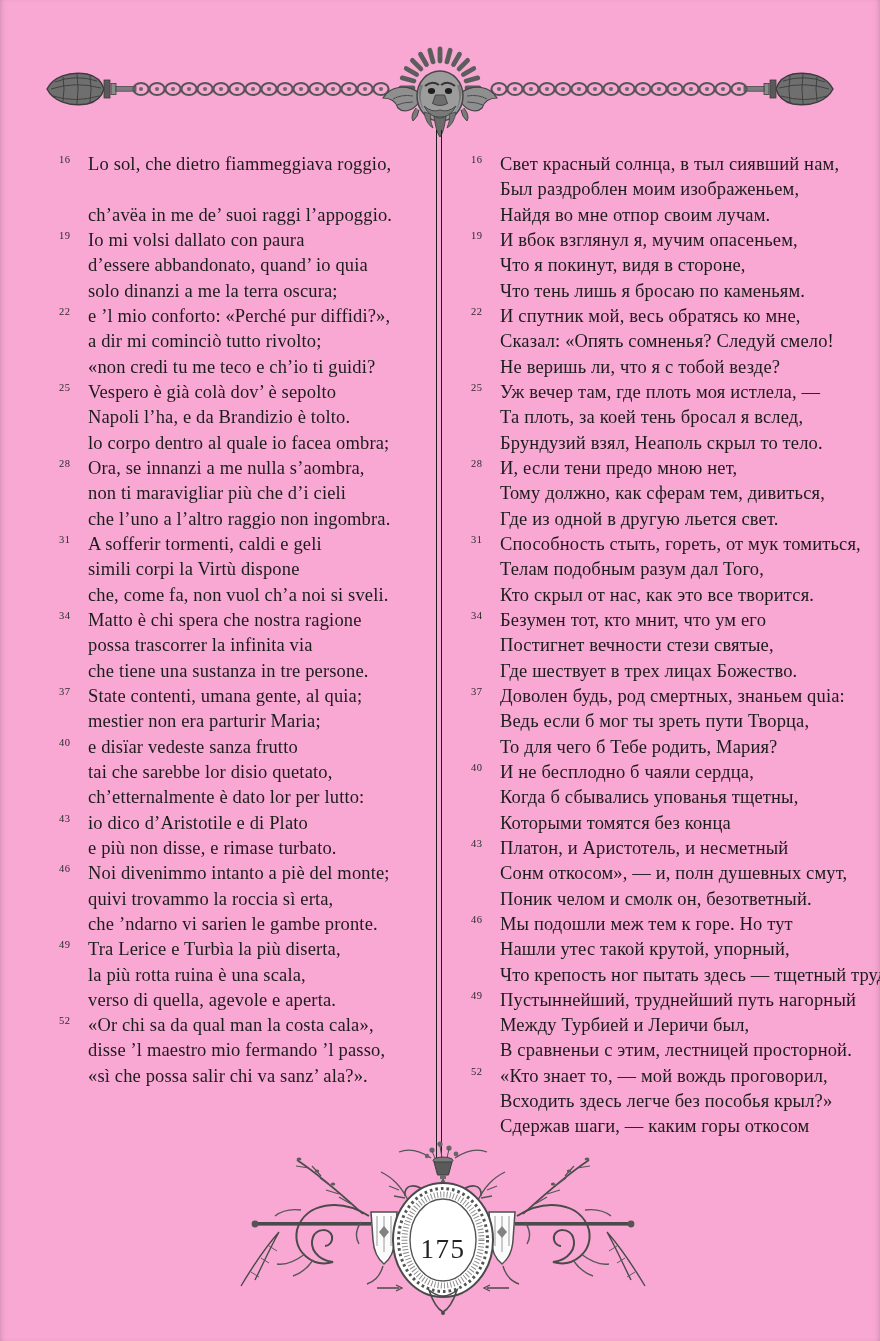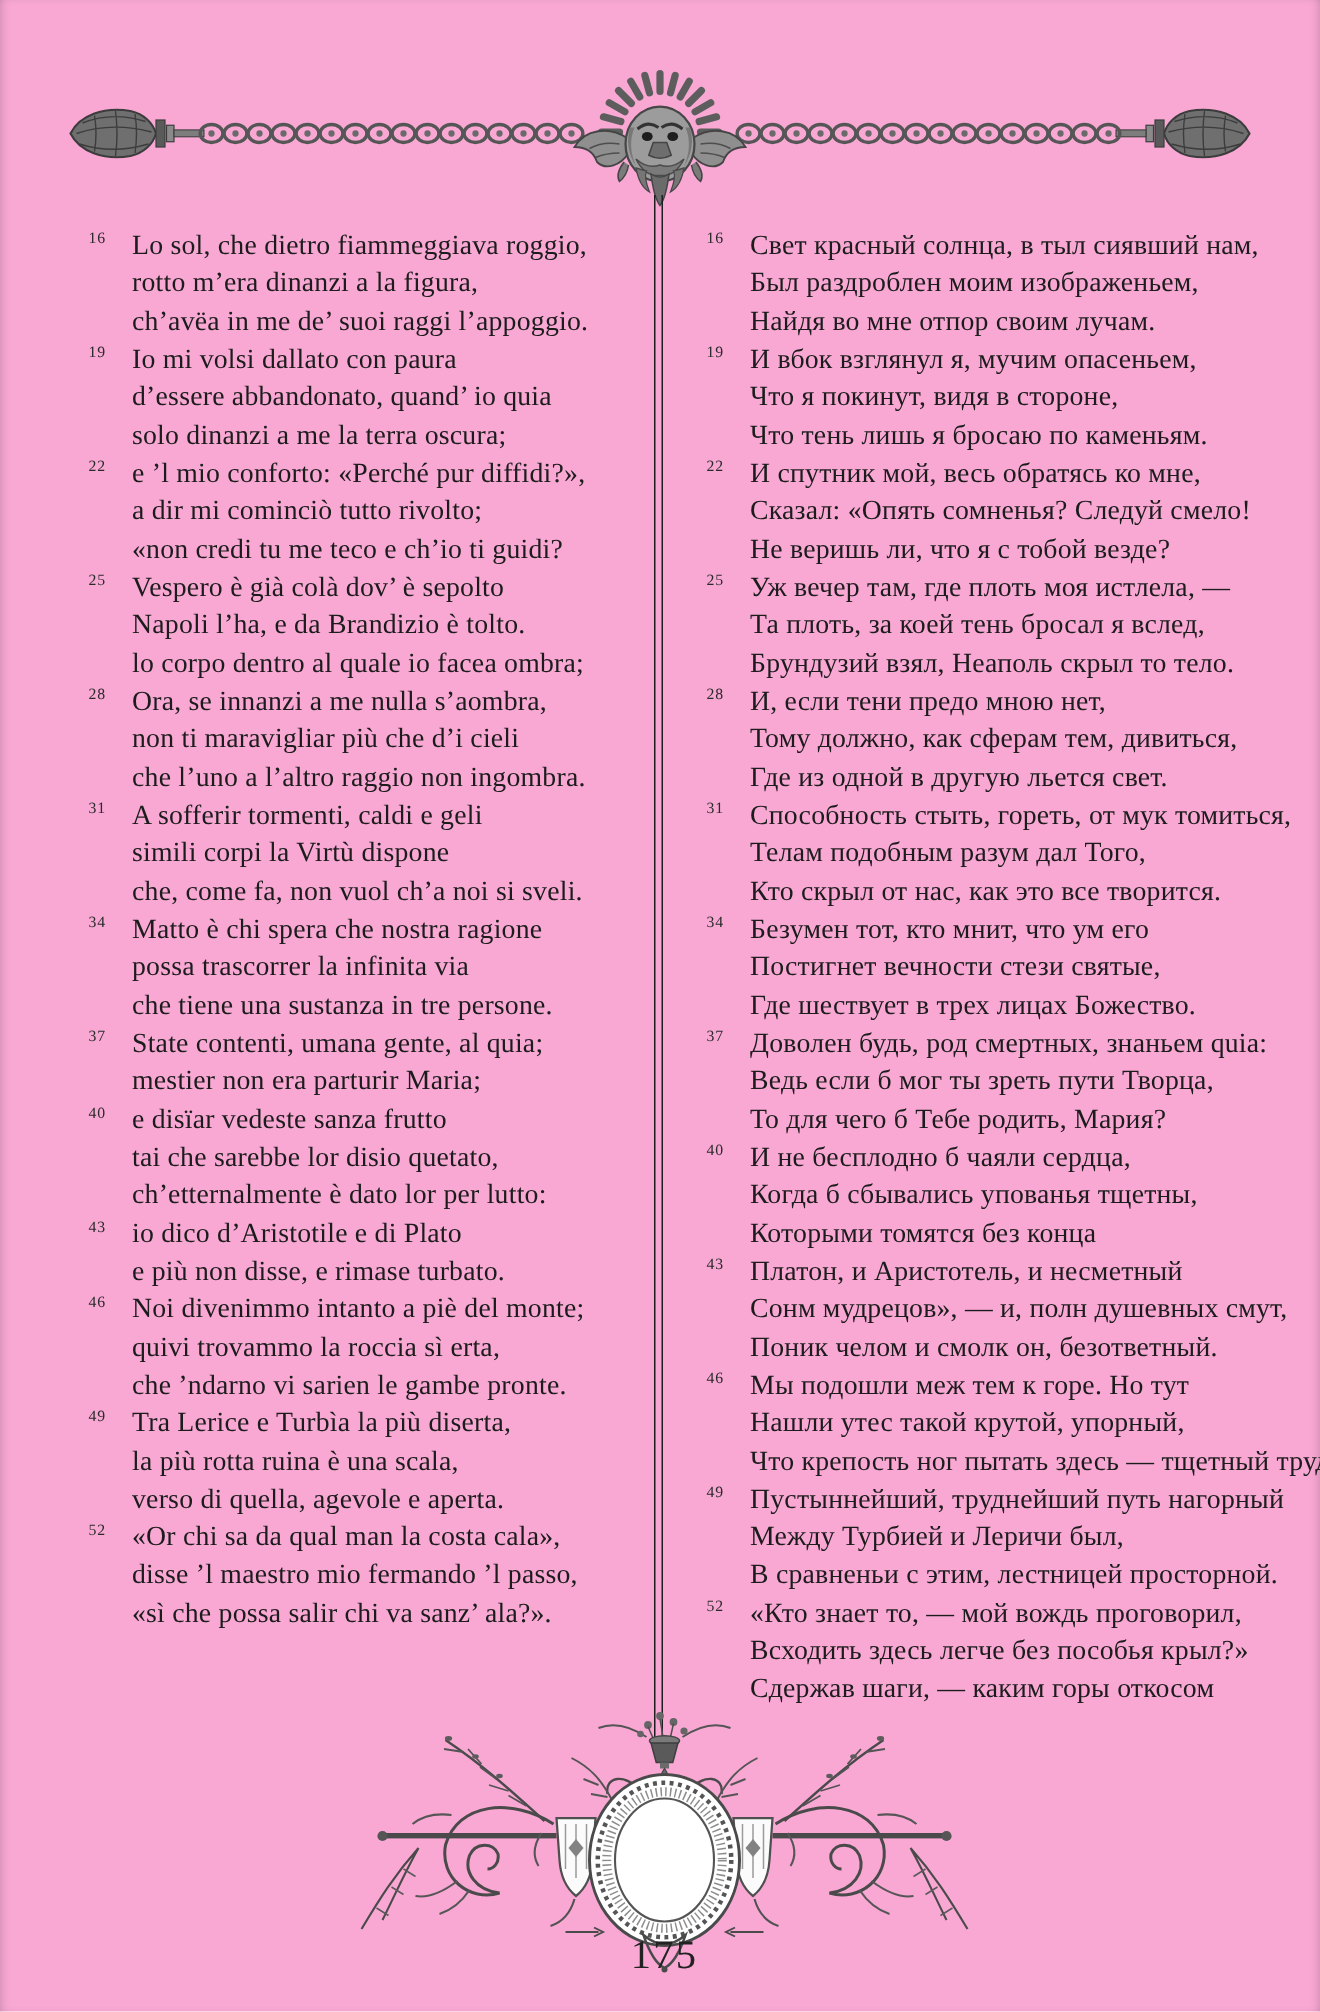--- a/index.html
+++ b/index.html
@@ -18,21 +18,21 @@
     border-left:1.8px solid #1d1d1d;border-right:1.8px solid #1d1d1d;
   }
   .col{position:absolute;top:152px;width:405px;}
   .col-left{left:50px;}
   .col-right{left:462px;}
   .verse-line{height:25.34px;display:flex;align-items:flex-start;white-space:nowrap;}
   .lnum{flex:0 0 38px;width:38px;font-size:10.5px;color:#2a2a2a;padding-top:2px;padding-left:9px;box-sizing:border-box;letter-spacing:.5px;}
   .vtext{font-size:18.5px;line-height:25.34px;letter-spacing:.15px;}
   .ftr{position:absolute;left:213px;top:1138px;width:460px;height:178px;}
   .page-number{
-    position:absolute;left:415px;top:1288px;width:56px;
+    position:absolute;left:415px;top:1234px;width:56px;
     text-align:center;font-size:27px;letter-spacing:1.5px;color:#222;
   }
   svg{display:block;}
 </style>
 </head>
 <body>
 
 <div class="page">
 
   <div class="hdr">
@@ -137,21 +137,20 @@
   <div class="divider"></div>
 
   <main>
     <section class="col col-left" id="col-left">
         <div class="verse-line">
           <span class="lnum">16</span>
           <span class="vtext">Lo sol, che dietro fiammeggiava roggio,</span>
         </div>
         <div class="verse-line">
           <span class="lnum"></span>
-          <span class="vtext">rotto m’era dinanzi a la figura,</span>
         </div>
         <div class="verse-line">
           <span class="lnum"></span>
           <span class="vtext">ch’avëa in me de’ suoi raggi l’appoggio.</span>
         </div>
         <div class="verse-line">
           <span class="lnum">19</span>
           <span class="vtext">Io mi volsi dallato con paura</span>
         </div>
         <div class="verse-line">
@@ -395,21 +394,21 @@
         <div class="verse-line">
           <span class="lnum"></span>
           <span class="vtext">Которыми томятся без конца</span>
         </div>
         <div class="verse-line">
           <span class="lnum">43</span>
           <span class="vtext">Платон, и Аристотель, и несметный</span>
         </div>
         <div class="verse-line">
           <span class="lnum"></span>
-          <span class="vtext">Сонм мудрецов», — и, полн душевных смут,</span>
+          <span class="vtext">Сонм откосом», — и, полн душевных смут,</span>
         </div>
         <div class="verse-line">
           <span class="lnum"></span>
           <span class="vtext">Поник челом и смолк он, безответный.</span>
         </div>
         <div class="verse-line">
           <span class="lnum">46</span>
           <span class="vtext">Мы подошли меж тем к горе. Но тут</span>
         </div>
         <div class="verse-line">

